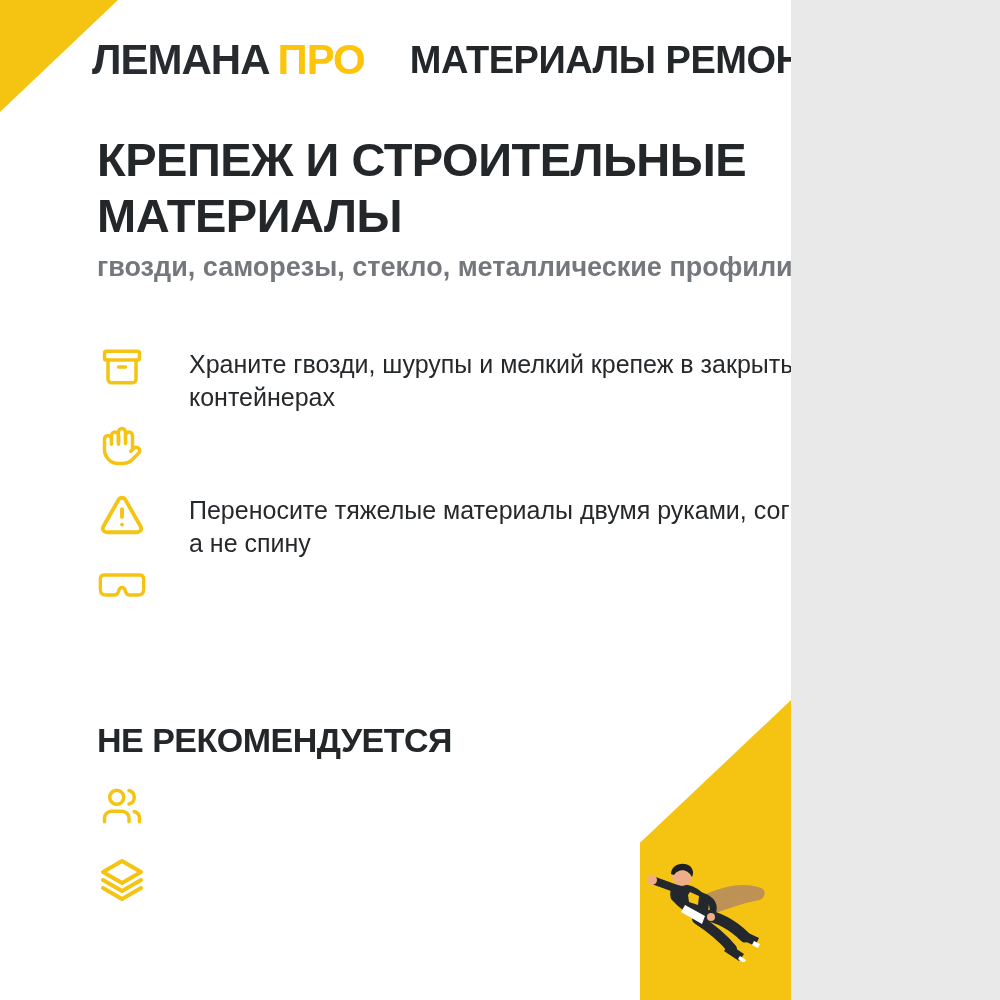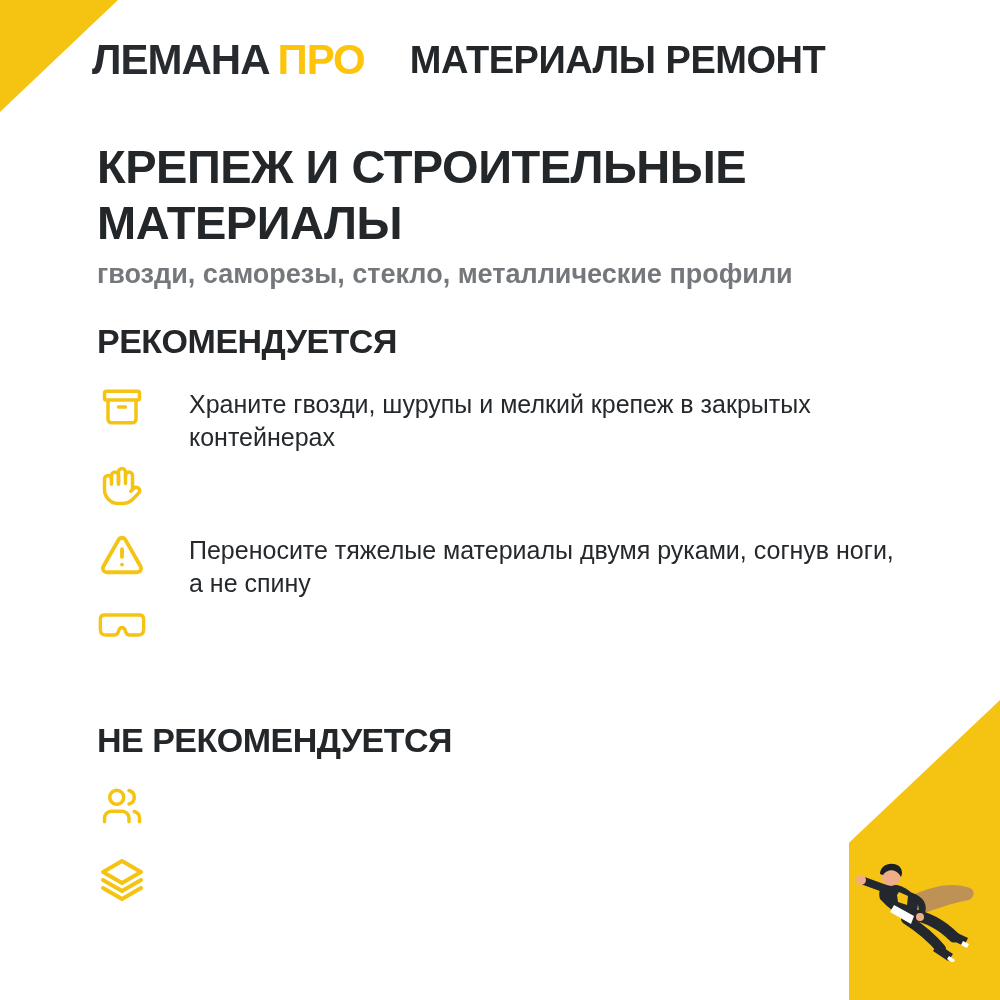--- a/index.html
+++ b/index.html
@@ -5,21 +5,21 @@
   :root{
     --accent-yellow:#F5C413;
     --logo-yellow:#FDC40A;
     --text-dark:#23272A;
     --text-gray:#74787C;
     --cape-tan:#BE9155;
   }
   *{margin:0;padding:0;box-sizing:border-box;}
   html,body{background:#e9e9e9;}
   .poster{
-    position:relative;width:1000px;height:1000px;background:#ffffff;overflow:hidden;
+    position:relative;width:791px;height:1000px;background:#ffffff;overflow:hidden;
     font-family:"Liberation Sans","DejaVu Sans",sans-serif;color:var(--text-dark);padding-left:42px;
   }
   
   .corner-tl{
     position:absolute;top:0;left:0;width:118px;height:112px;
     background:var(--accent-yellow);
     clip-path:polygon(0 0,100% 0,0 100%);
   }
   .corner-br{
     position:absolute;right:0;bottom:0;width:151px;height:300px;
@@ -35,21 +35,21 @@
   .m-hair{fill:#1C2024;}
 
   
   .header{position:absolute;left:92px;top:36px;display:flex;align-items:center;gap:45px;white-space:nowrap;}
   .logo{font-size:42px;font-weight:800;letter-spacing:-1px;line-height:48px;}
   .logo-primary{color:#272B2F;}
   .logo-accent{color:var(--logo-yellow);margin-left:8px;}
   .program-title{font-size:38px;font-weight:800;letter-spacing:-0.5px;line-height:48px;color:var(--text-dark);}
 
   
-  .intro{position:absolute;left:97px;top:139px;width:820px;}
+  .intro{position:absolute;left:97px;top:132px;width:820px;}
   .intro-title{font-size:47px;line-height:56px;font-weight:800;letter-spacing:-0.5px;white-space:pre-line;color:var(--text-dark);}
   .intro-subtitle{margin-top:6px;font-size:27px;line-height:34px;color:var(--text-gray);font-weight:bold;}
 
   
   .section{position:absolute;left:97px;width:860px;}
   .section-recommended{top:321px;}
   .section-not-recommended{top:720px;}
   .section-heading{font-size:34px;line-height:40px;font-weight:800;letter-spacing:-0.5px;color:var(--text-dark);}
   .rules-list{list-style:none;margin-top:25px;}
   .rule-item{display:flex;align-items:flex-start;margin-bottom:8px;min-height:62px;}
@@ -71,21 +71,20 @@
     <h1 class="program-title">МАТЕРИАЛЫ РЕМОНТ</h1>
   </header>
 
   <section class="intro">
     <h2 class="intro-title">КРЕПЕЖ И СТРОИТЕЛЬНЫЕ
 МАТЕРИАЛЫ</h2>
     <p class="intro-subtitle">гвозди, саморезы, стекло, металлические профили</p>
   </section>
 
   <section class="section section-recommended">
-    <h3 class="section-heading">РЕКОМЕНДУЕТСЯ</h3>
     <ul class="rules-list">
       <li class="rule-item">
         <span class="rule-icon">
           <svg width="46" height="42" viewBox="0 0 24 24">
             <rect x="2" y="3" width="20" height="5" rx="1"></rect>
             <path d="M4 8v11a2 2 0 0 0 2 2h12a2 2 0 0 0 2-2V8"></path>
             <path d="M10 12h4"></path>
           </svg>
         </span>
         <p class="rule-text">Храните гвозди, шурупы и мелкий крепеж в закрытых

